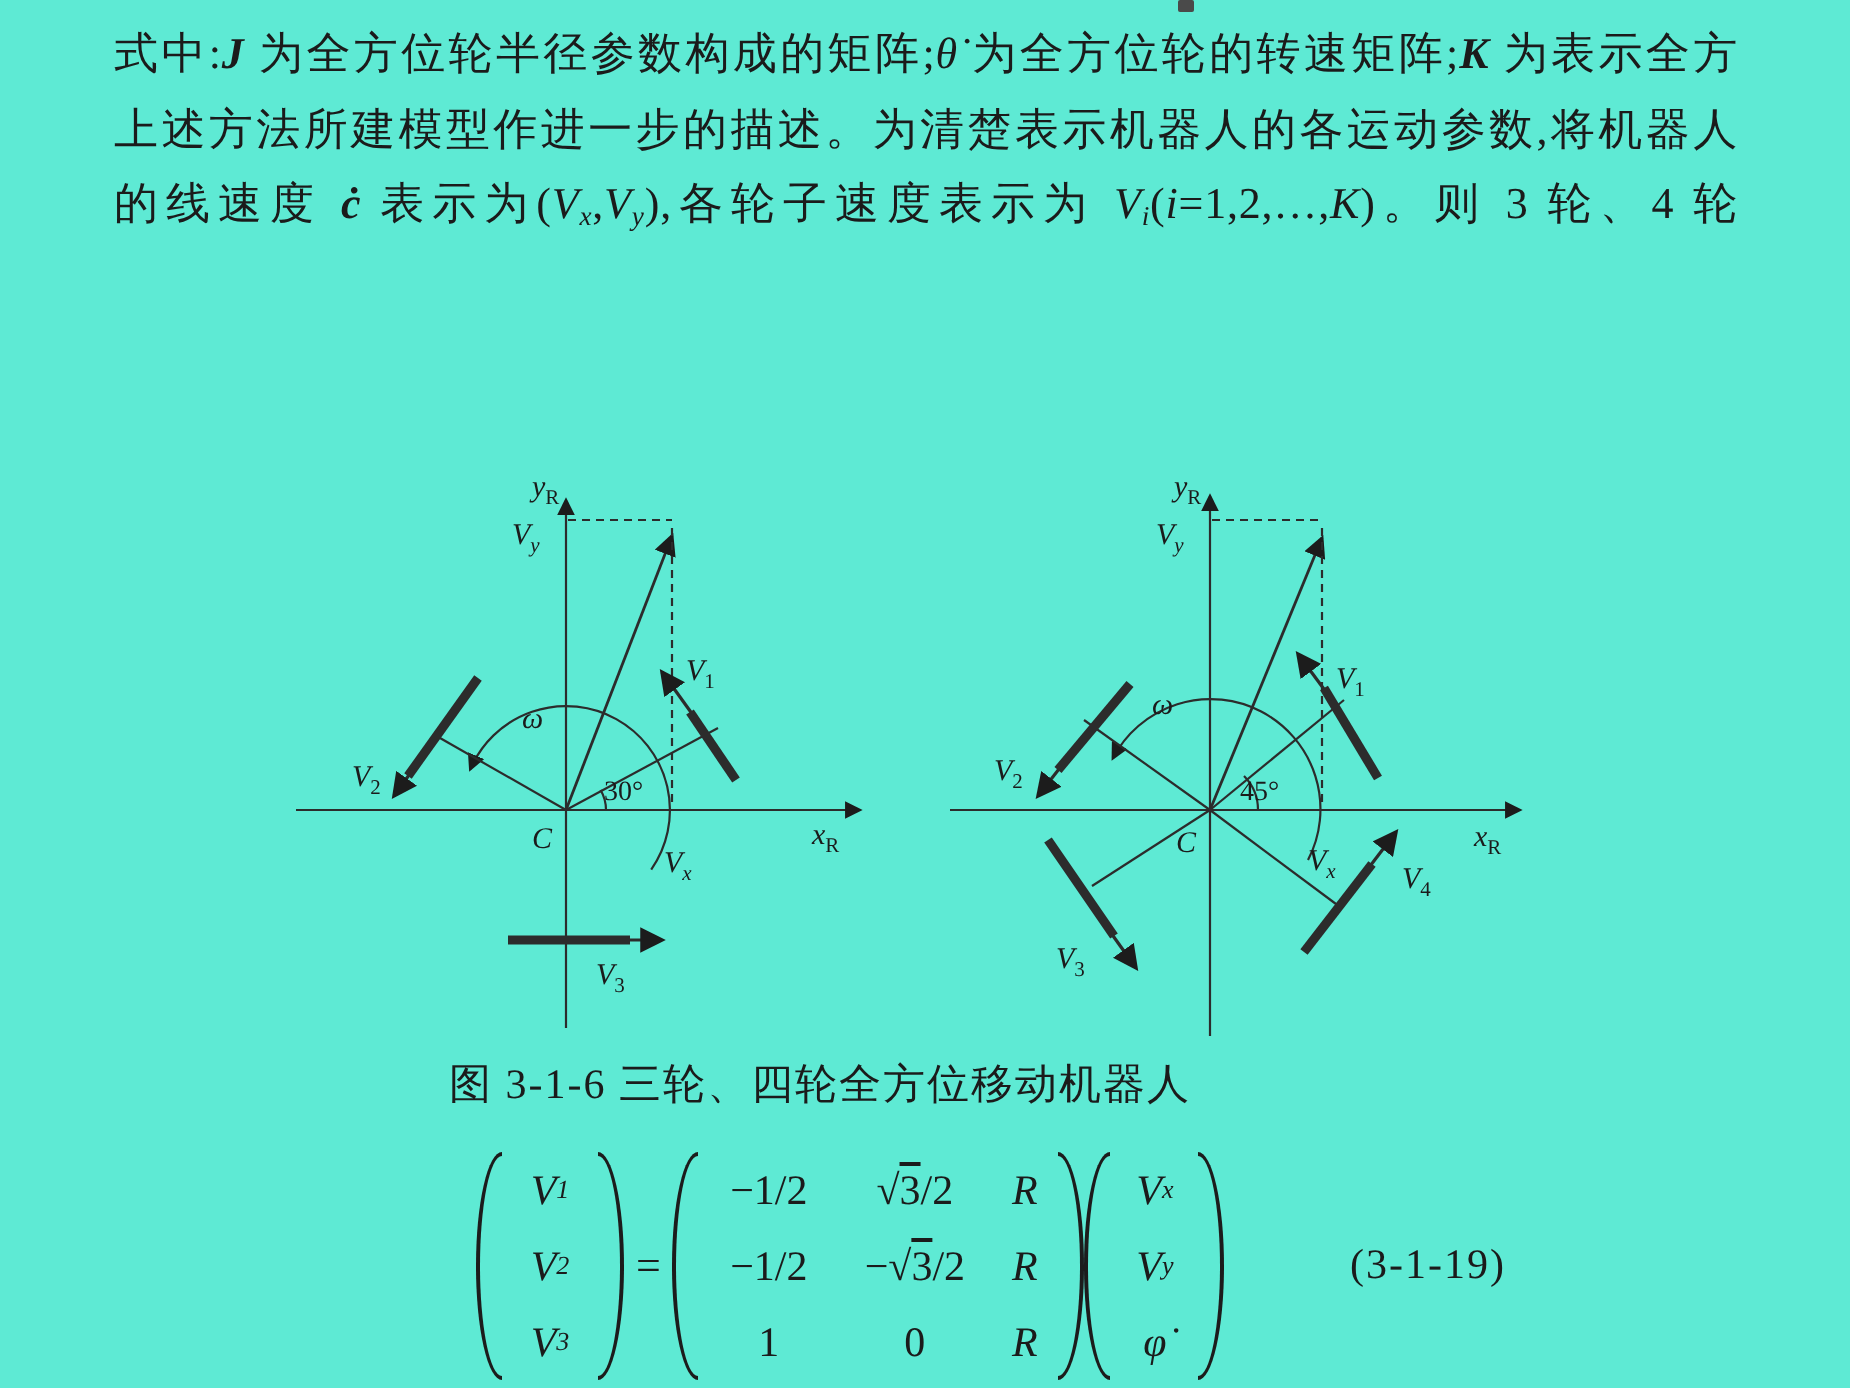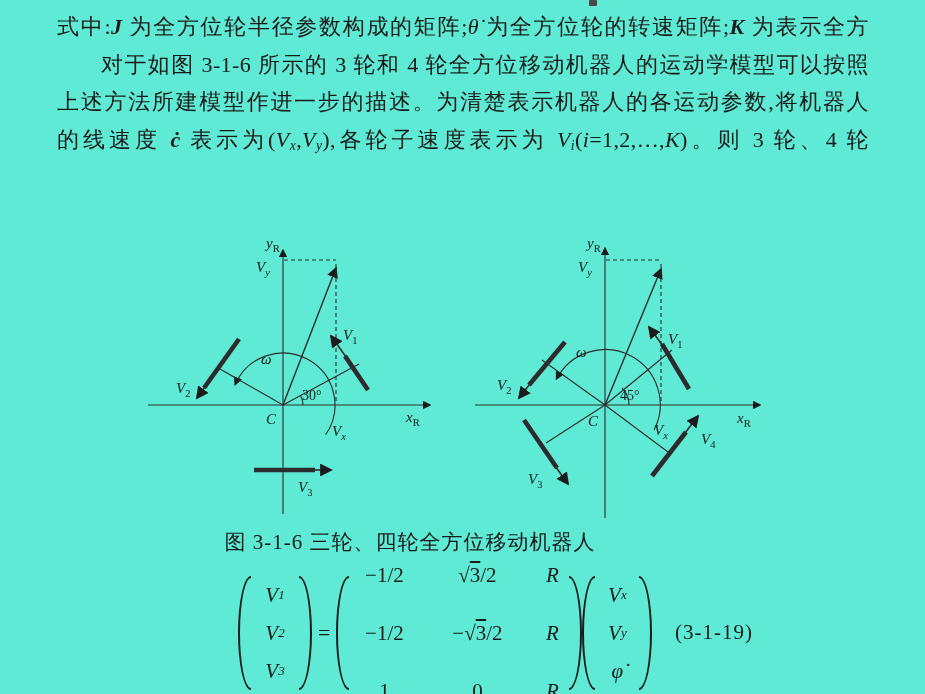--- a/index.html
+++ b/index.html
@@ -41,36 +41,35 @@
     display:flex; align-items:center; font-size:21px;
   }
   .vec{display:flex; align-items:stretch; height:114px;}
   .paren{width:11px; border:2px solid #1c1c1c;}
   .pl{border-right:none; border-radius:100% 0 0 100% / 50% 0 0 50%; margin-right:2px;}
   .pr{border-left:none; border-radius:0 100% 100% 0 / 0 50% 50% 0; margin-left:2px;}
   .vcol{display:flex; flex-direction:column; justify-content:center;}
   .vcell{height:38px; display:flex; align-items:center; justify-content:center; font-style:italic;}
   .lhscol{width:44px;}
   .rhscol{width:40px;}
-  .mgrid{display:grid; grid-template-columns:66px 80px 30px; align-content:center;gap:20px;}
+  .mgrid{display:grid; grid-template-columns:66px 80px 30px; align-content:center;}
   .mcell{height:38px; display:flex; align-items:center; justify-content:center; font-style:normal;}
   .eqsign{margin:0 6px; font-size:22px;}
   .eqnum{position:absolute; left:675px; top:620px; font-size:21px; letter-spacing:1px;}
   .remnant{position:absolute; left:589px; top:0; width:8px; height:6px; background:#4a4a4a; border-radius:1px;}
 </style>
 </head>
 <body>
 
 <div class="page">
 
   <div class="remnant"></div>
 
   <div class="textblock">
     <div class="tline jfull"><span class="rn-r">式中:</span><span class="rn-bi">J</span><span class="rn-r"> 为全方位轮半径参数构成的矩阵;</span><span class="rn-i">θ̇</span><span class="rn-r"> 为全方位轮的转速矩阵;</span><span class="rn-bi">K</span><span class="rn-r"> 为表示全方</span></div>
-    <div class="tline jfull ind"><span class="rn-r">对于如图 3-1-6 所示的 3 轮和 4 轮全方位移动机器人的运动学模型可以按照</span></div>
     <div class="tline jfull"><span class="rn-r">上述方法所建模型作进一步的描述。为清楚表示机器人的各运动参数,将机器人</span></div>
     <div class="tline jfull"><span class="rn-r">的线速度 </span><span class="rn-bi">ċ</span><span class="rn-r"> 表示为(</span><span class="rn-i">V</span><sub class="rn-sub rn-it">x</sub><span class="rn-r">,</span><span class="rn-i">V</span><sub class="rn-sub rn-it">y</sub><span class="rn-r">),各轮子速度表示为 </span><span class="rn-i">V</span><sub class="rn-sub rn-it">i</sub><span class="rn-r">(</span><span class="rn-i">i</span><span class="rn-r">=1,2,…,</span><span class="rn-i">K</span><span class="rn-r">)。则 3 轮、4 轮</span></div>
   </div>
 
   <svg class="figsvg fig-left" width="310" height="290" viewBox="0 0 310 290">
     <defs>
       <marker id="ahL" viewBox="0 0 10 10" refX="8.5" refY="5" markerWidth="8" markerHeight="8" orient="auto">
         <path d="M0,0 L10,5 L0,10 z" fill="#1c1c1c"></path>
       </marker>
     </defs>

